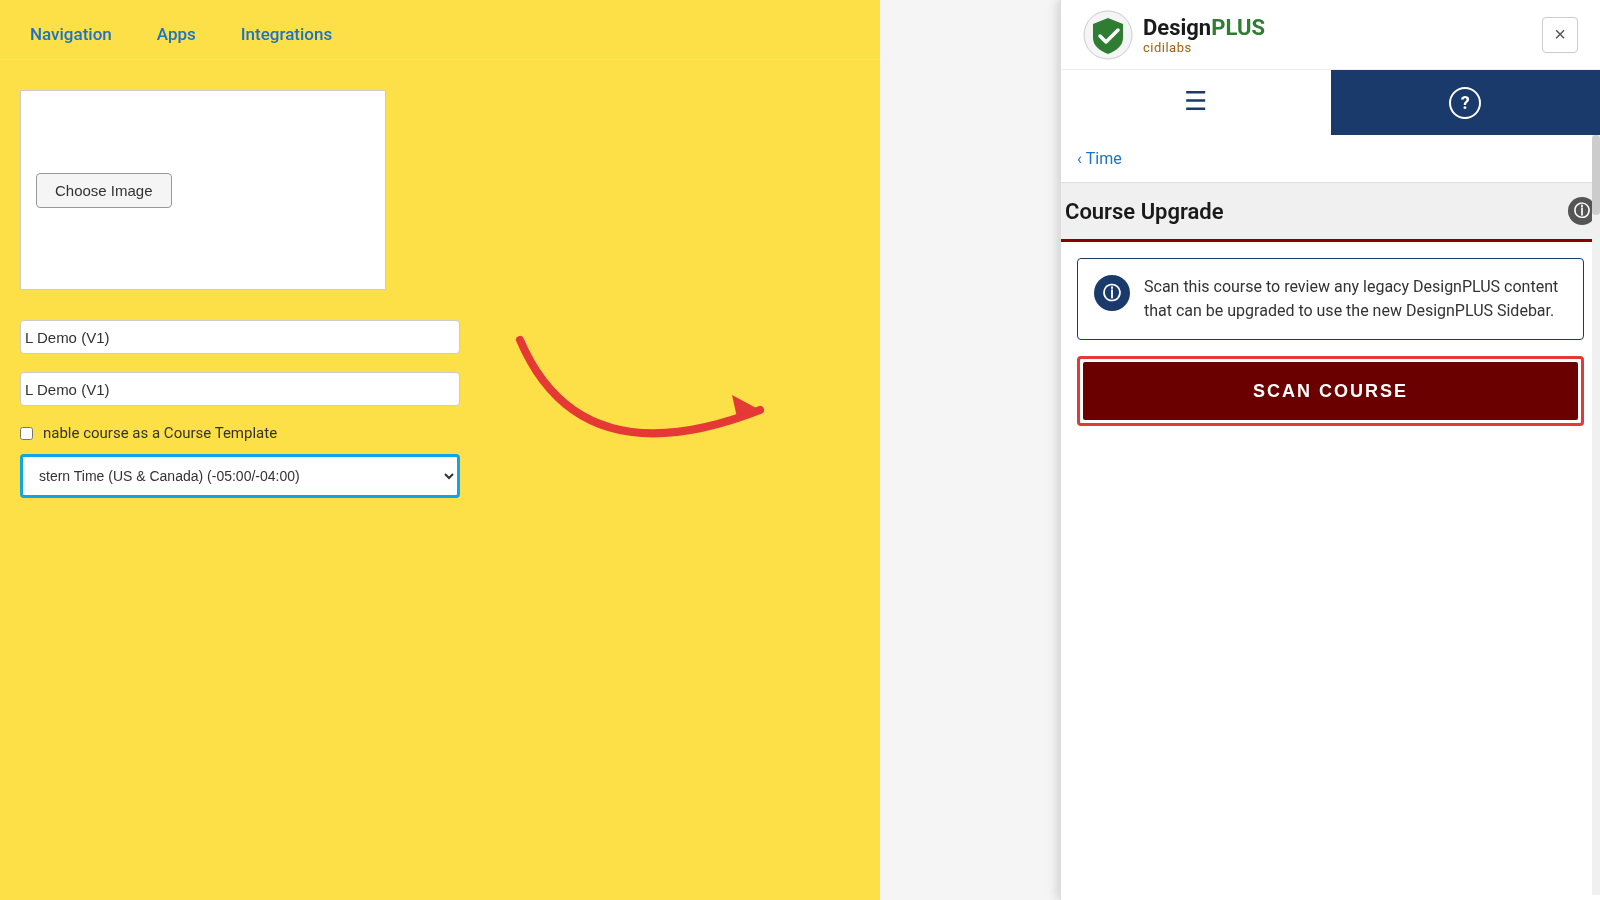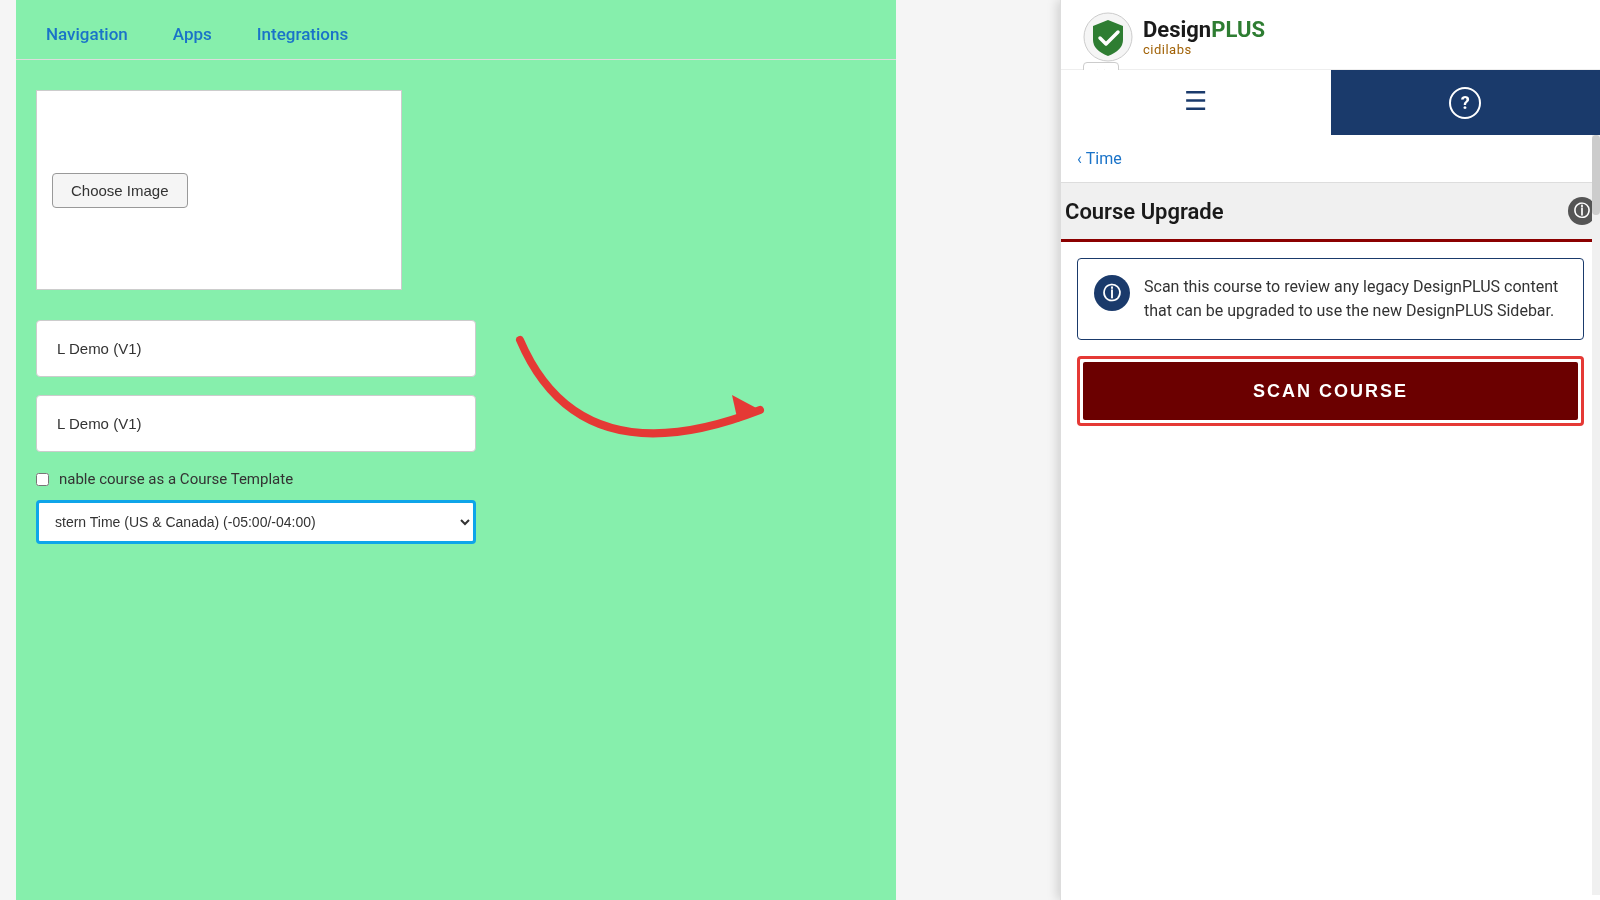--- a/index.html
+++ b/index.html
@@ -8,24 +8,24 @@
       background: #f5f5f5;
       width: 1600px;
       height: 900px;
       overflow: hidden;
       position: relative;
     }
 
     
     .main-content {
       position: absolute;
-      top: 0; left: 16px;
+      top: 0; left: 0;
       width: 880px;
       height: 900px;
-      background: #86efac;
+      background: #fde047;
     }
 
     
     .nav-tabs {
       display: flex;
       border-bottom: 1px solid #ddd;
       padding: 0 10px;
       height: 60px;
       align-items: flex-end;
     }
@@ -61,24 +61,24 @@
       background: #f5f5f5;
       border-radius: 4px;
       font-size: 15px;
       cursor: pointer;
       color: #333;
     }
 
     .text-field {
       display: block;
       width: 440px;
-      height: 57px;
+      height: 34px;
       border: 1px solid #ccc;
       border-radius: 4px;
-      padding: 8px 20px;
+      padding: 8px 4px;
       font-size: 15px;
       margin-bottom: 18px;
       color: #333;
       background: #fff;
     }
 
     .checkbox-row {
       display: flex;
       align-items: center;
       margin-bottom: 12px;
@@ -122,27 +122,26 @@
       background: #fff;
       border-left: 1px solid #ddd;
       box-shadow: -3px 0 10px rgba(0,0,0,0.15);
       display: flex;
       flex-direction: column;
     }
 
     
     .sidebar-header {
       display: flex;
-      align-items: flex-start;
+      align-items: center;
       justify-content: space-between;
       padding: 12px 22px;
       border-bottom: 1px solid #eee;
       background: #fff;
       height: 70px;
-      flex-direction: column;
     }
 
     .logo-area {
       display: flex;
       align-items: center;
       gap: 10px;
     }
 
     .logo-icon {
       width: 50px;

